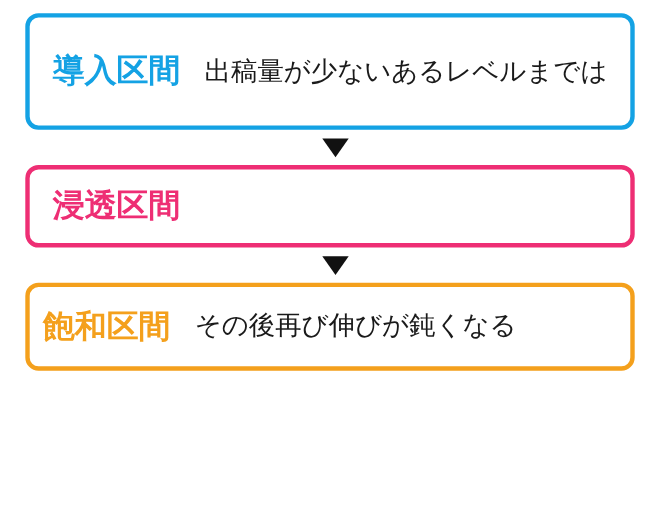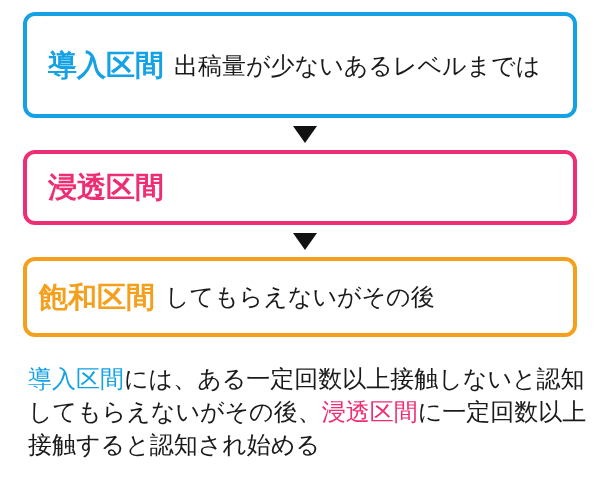--- a/index.html
+++ b/index.html
@@ -29,21 +29,21 @@
 
   .label {
     font-size: 29px;
     font-weight: bold;
     line-height: 1;
     min-width: 116px;
     flex-shrink: 0;
     white-space: nowrap;
   }
   .desc {
-    margin-left: 10px;
+    margin-left: 22px;
     font-size: 24px;
     color: #1a1a1a;
     white-space: nowrap;
   }
   .box-intro .desc { line-height: 37px; }
   .box-pen .desc, .box-sat .desc { line-height: 1; }
 
   .arrow-row {
     height: 32px;
     display: flex;
@@ -86,23 +86,18 @@
     <span class="label" style="color: rgb(238, 46, 116);">浸透区間</span>
   </div>
 
   <div class="arrow-row">
     <span class="arrow"></span>
   </div>
 
   <div class="box box-sat" style="border-color: rgb(244, 160, 28);">
     <span class="label" style="color: rgb(244, 160, 28);">飽和区間</span>
     <div class="desc">
-      <div>してもらえないがその後</div>
+      <div>その後再び伸びが鈍くなる</div>
     </div>
   </div>
 
-  <div class="summary">
-    <div class="s-line"><span style="color: rgb(20, 162, 228);">導入区間</span><span>には、ある一定回数以上接触しないと認知</span></div>
-    <div class="s-line"><span>してもらえないがその後、</span><span style="color: rgb(238, 46, 116);">浸透区間</span><span>に一定回数以上</span></div>
-    <div class="s-line"><span>接触すると認知され始める</span></div>
-  </div>
 
 </div>
 
 </body></html>

